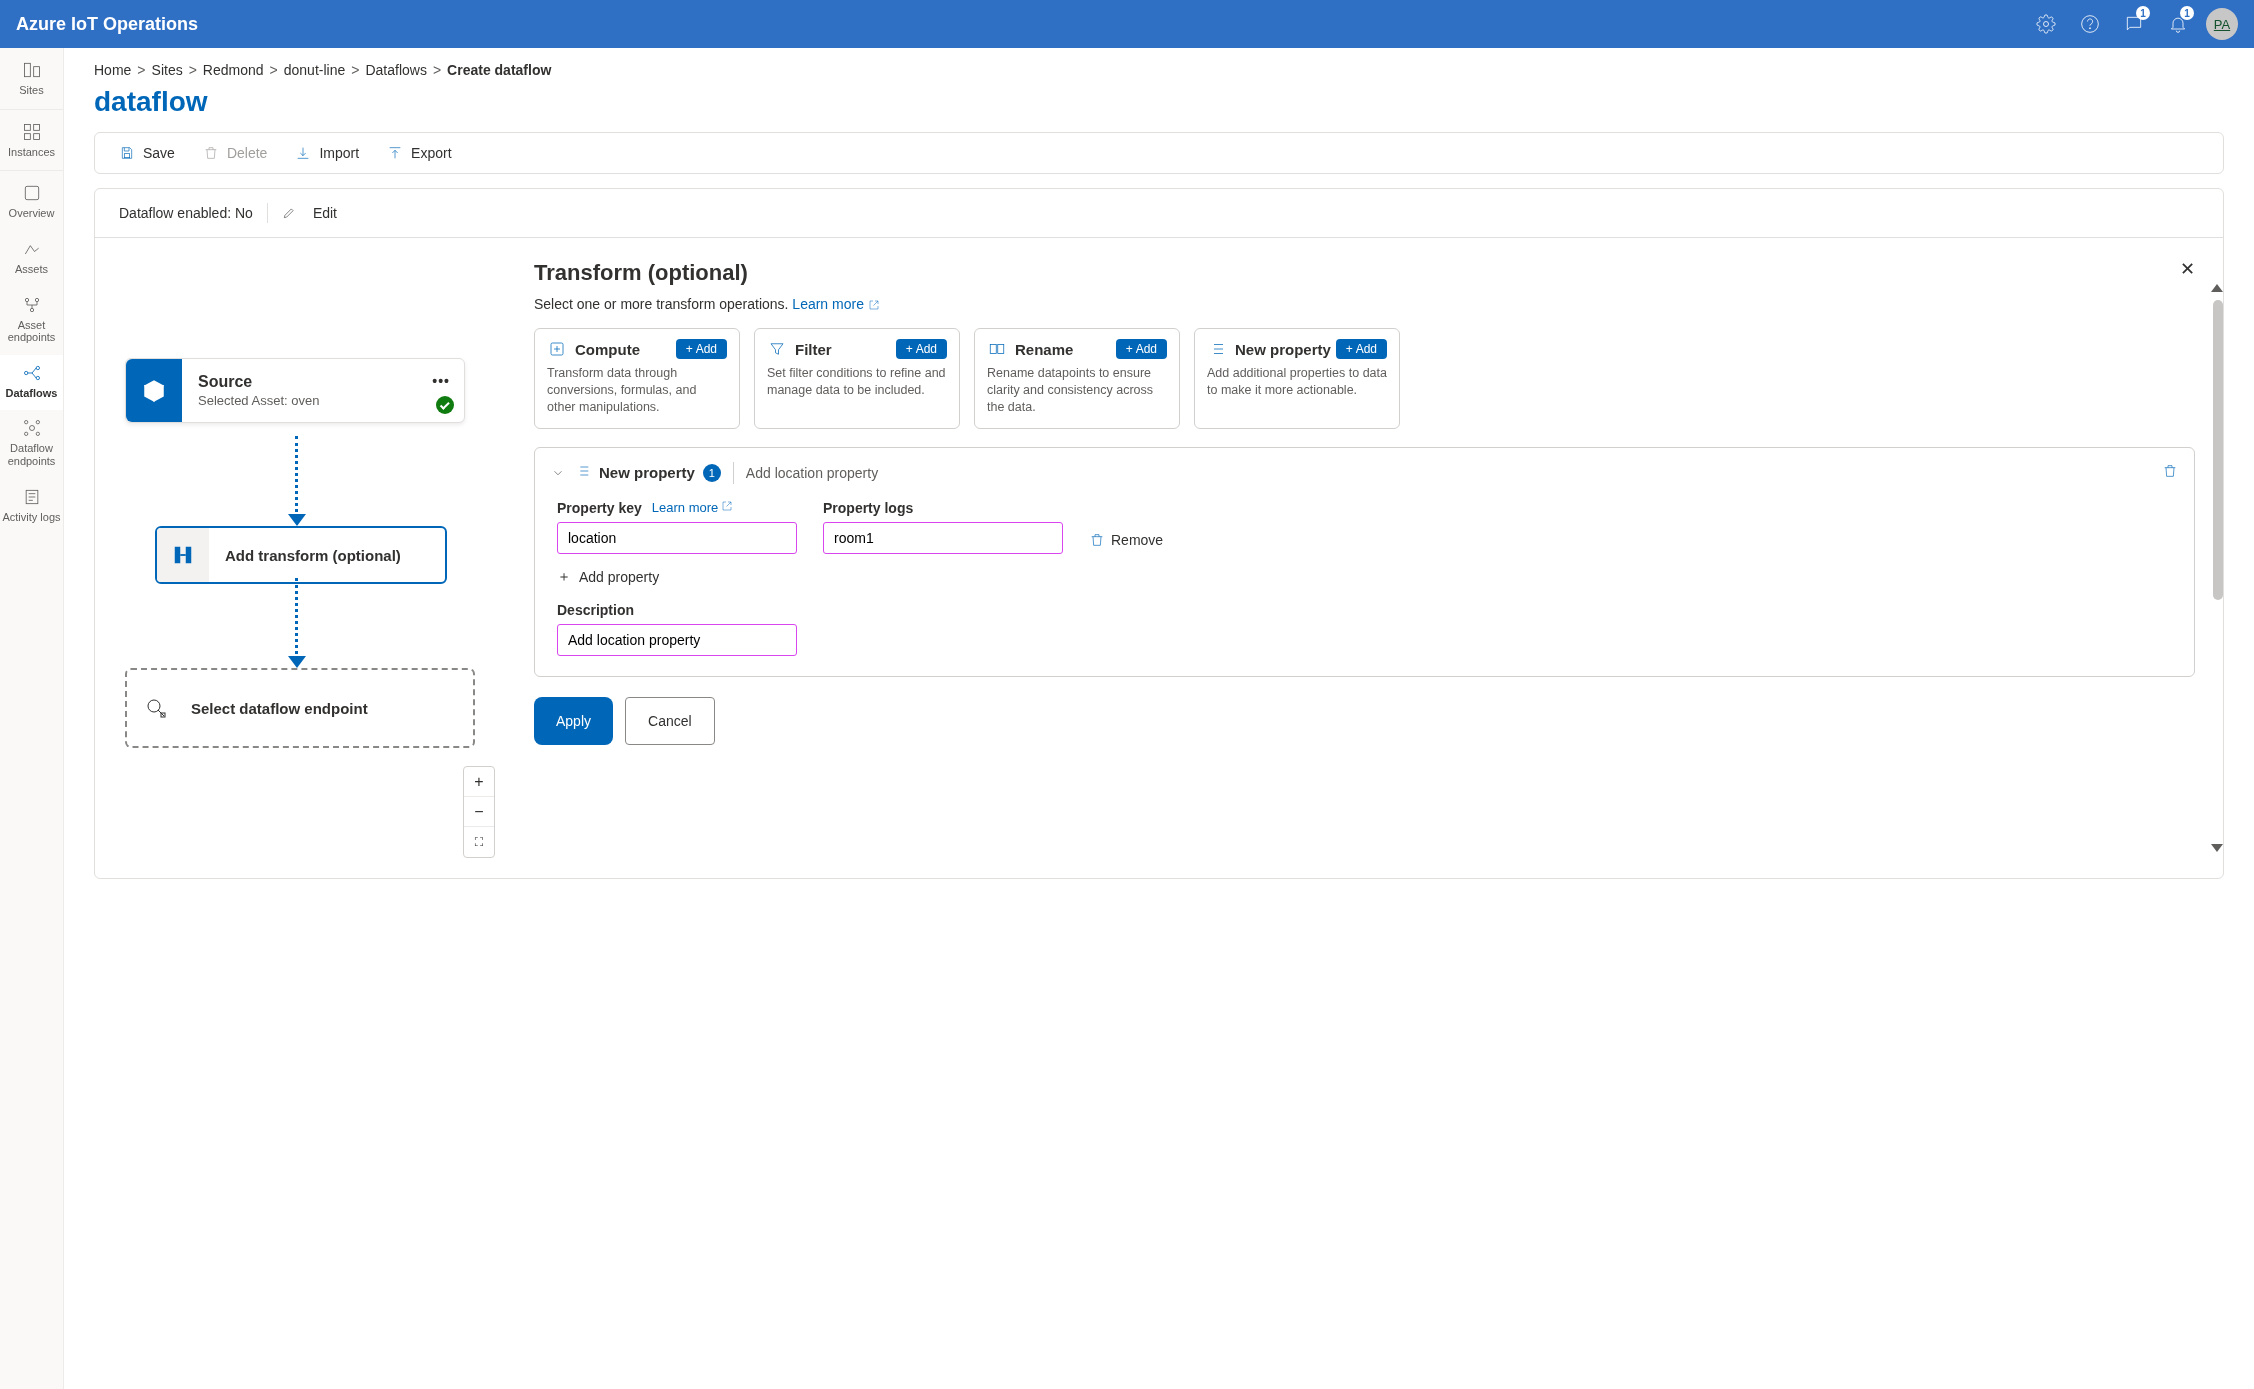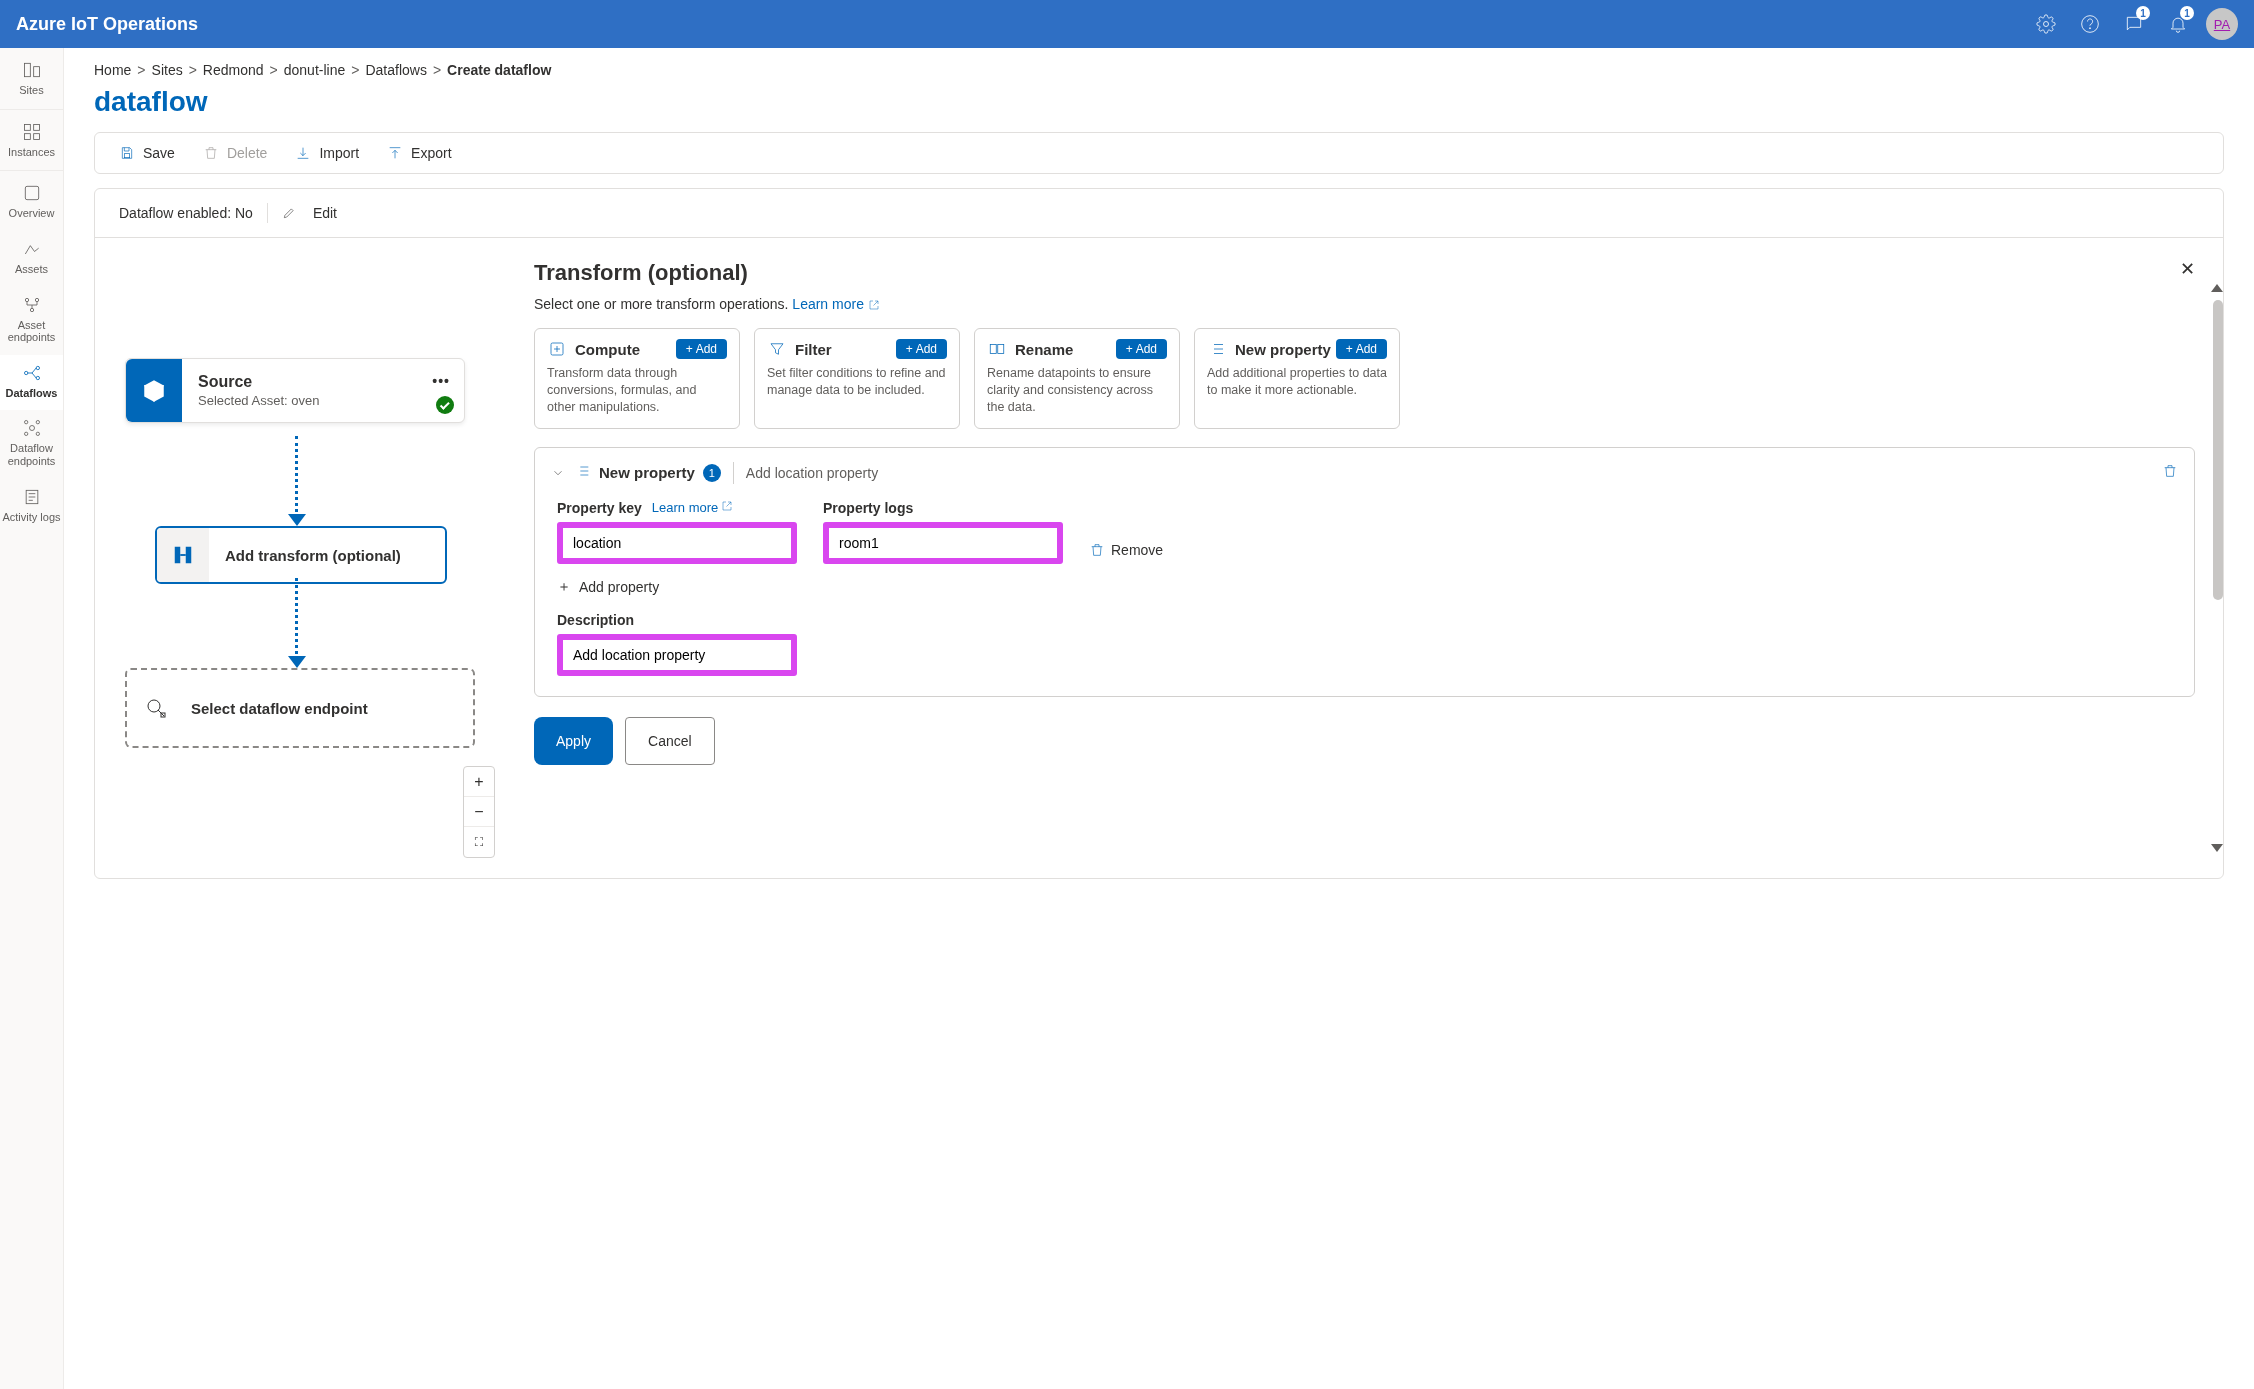--- a/index.html
+++ b/index.html
@@ -33,21 +33,21 @@
     position: absolute;
     top: 4px; right: 6px;
     background: #fff; color: #2f6fc4;
     font-size: 10px; font-weight: 600;
     border-radius: 8px; min-width: 14px; height: 14px;
     display: flex; align-items: center; justify-content: center;
     padding: 0 3px;
   }
   .avatar {
     width: 32px; height: 32px; border-radius: 50%;
-    background: #c7c7c7; color: #a21caf;
+    background: #c7c7c7; color: #14532d;
     display: flex; align-items: center; justify-content: center;
     font-size: 13px; font-weight: 500; margin-left: 6px; text-decoration: underline;
   }
   
   .shell { display: flex; height: calc(100vh - 48px); }
   .leftnav {
     width: 64px;
     border-right: 1px solid #edebe9;
     background: #faf9f8;
     display: flex; flex-direction: column;
@@ -231,21 +231,21 @@
   .prop-head .vdiv { width: 1px; height: 22px; background: #d2d0ce; margin: 0 12px; }
   .prop-head .psub { color: #605e5c; font-size: 14px; flex: 1; }
   .prop-head .del { cursor: pointer; }
   .prop-head .del svg { width: 16px; height: 16px; stroke: #0067b8; fill: none; }
   .prop-body { padding: 2px 22px 20px; }
   .field-row { display: flex; gap: 26px; align-items: flex-end; flex-wrap: wrap; }
   .field { display: flex; flex-direction: column; }
   .field-label { font-size: 14px; font-weight: 600; margin-bottom: 6px; display: flex; align-items: center; gap: 10px; }
   .field-label a { font-weight: 400; font-size: 13px; color: #0067b8; text-decoration: none; display: inline-flex; align-items: center; gap: 3px; }
   .field input {
-    border: 6px solid #d946ef; border-radius: 3px;
+    border: 1px solid #d946ef; border-radius: 3px;
     padding: 7px 10px; font-size: 14px; width: 240px;
     font-family: inherit;
   }
   .remove-link {
     display: flex; align-items: center; gap: 6px;
     color: #323130; cursor: pointer; margin-bottom: 6px;
   }
   .remove-link svg { width: 16px; height: 16px; stroke: #0067b8; fill: none; }
   .add-prop-link {
     display: inline-flex; align-items: center; gap: 8px;

